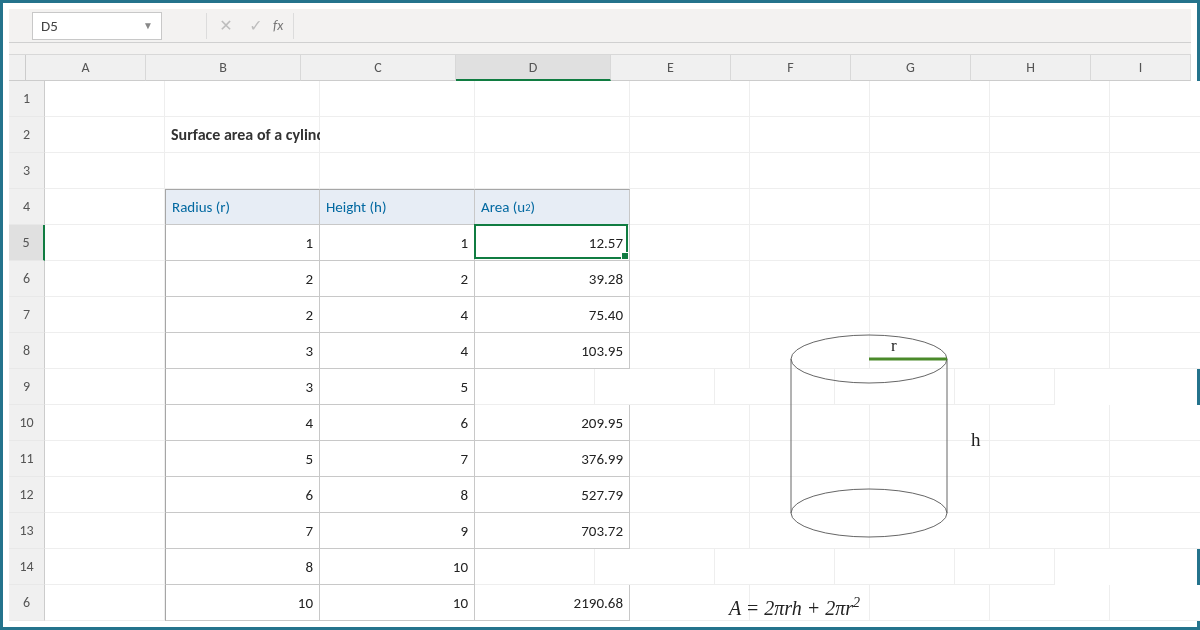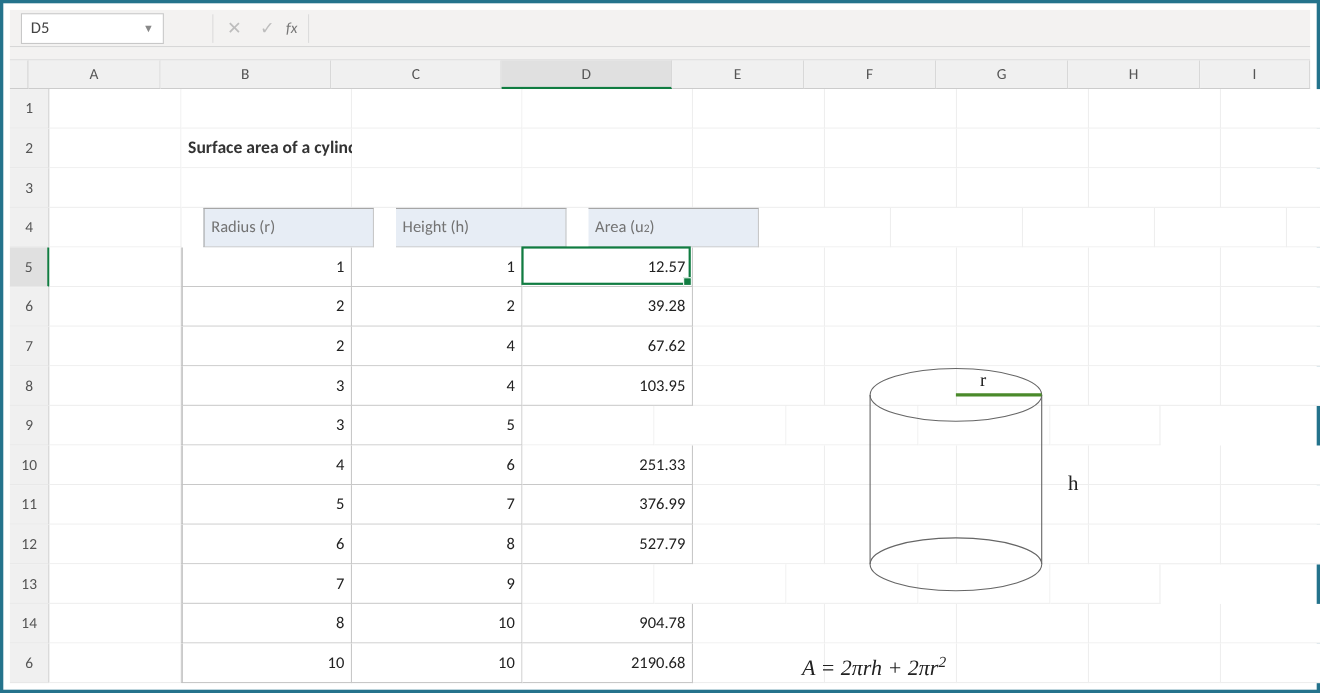--- a/index.html
+++ b/index.html
@@ -34,21 +34,21 @@
     height: 40px;
     display: flex;
     align-items: center;
     font-size: 15px;
   }
   .name-box {
     width: 130px;
     height: 28px;
     background: #fff;
     border: 1px solid #c8c8c8;
-    margin-left: 10px;
+    margin-left: 23px;
     display: flex;
     align-items: center;
     padding: 0 8px;
     color: #444;
     justify-content: space-between;
   }
   .name-box .chev {
     color: #888;
     font-size: 10px;
   }
@@ -132,22 +132,21 @@
     position: relative;
   }
   .cell.right { justify-content: flex-end; }
   .tbl-border-top { border-top: 1px solid #a6a6a6; }
   .tbl-border-left { border-left: 1px solid #a6a6a6; }
   .tbl-border-right { border-right: 1px solid #a6a6a6; }
   .tbl-border-bottom { border-bottom: 1px solid #a6a6a6; }
   .tbl-head {
     background: #e7edf5;
     font-weight: 400;
-    color: #737373;
-    margin-left: 20px;
+    color: #0369a1;
   }
   .tbl-cell {
     border-bottom: 1px solid #c8c8c8;
     border-right: 1px solid #c8c8c8;
   }
   .title-cell {
     font-weight: 600;
     font-size: 16px;
     color: #333;
   }
@@ -319,21 +318,21 @@
               <div class="cell" style="width: 120px;"></div>
               <div class="cell" style="width: 120px;"></div>
               <div class="cell" style="width: 120px;"></div>
               <div class="cell" style="width: 120px;"></div>
               <div class="cell" style="width: 100px;"></div>
             </div>
             <div class="grid-row" style="height: 36px;">
               <div class="cell" style="width: 120px;"></div>
               <div class="cell tbl-cell right tbl-border-left" style="width: 155px;">2</div>
               <div class="cell tbl-cell right" style="width: 155px;">4</div>
-              <div class="cell tbl-cell right tbl-border-right" style="width: 155px;">67.62</div>
+              <div class="cell tbl-cell right tbl-border-right" style="width: 155px;">75.40</div>
               <div class="cell" style="width: 120px;"></div>
               <div class="cell" style="width: 120px;"></div>
               <div class="cell" style="width: 120px;"></div>
               <div class="cell" style="width: 120px;"></div>
               <div class="cell" style="width: 100px;"></div>
             </div>
             <div class="grid-row" style="height: 36px;">
               <div class="cell" style="width: 120px;"></div>
               <div class="cell tbl-cell right tbl-border-left" style="width: 155px;">3</div>
               <div class="cell tbl-cell right" style="width: 155px;">4</div>
@@ -351,21 +350,21 @@
               <div class="cell" style="width: 120px;"></div>
               <div class="cell" style="width: 120px;"></div>
               <div class="cell" style="width: 120px;"></div>
               <div class="cell" style="width: 120px;"></div>
               <div class="cell" style="width: 100px;"></div>
             </div>
             <div class="grid-row" style="height: 36px;">
               <div class="cell" style="width: 120px;"></div>
               <div class="cell tbl-cell right tbl-border-left" style="width: 155px;">4</div>
               <div class="cell tbl-cell right" style="width: 155px;">6</div>
-              <div class="cell tbl-cell right tbl-border-right" style="width: 155px;">251.33</div>
+              <div class="cell tbl-cell right tbl-border-right" style="width: 155px;">209.95</div>
               <div class="cell" style="width: 120px;"></div>
               <div class="cell" style="width: 120px;"></div>
               <div class="cell" style="width: 120px;"></div>
               <div class="cell" style="width: 120px;"></div>
               <div class="cell" style="width: 100px;"></div>
             </div>
             <div class="grid-row" style="height: 36px;">
               <div class="cell" style="width: 120px;"></div>
               <div class="cell tbl-cell right tbl-border-left" style="width: 155px;">5</div>
               <div class="cell tbl-cell right" style="width: 155px;">7</div>
@@ -384,31 +383,31 @@
               <div class="cell" style="width: 120px;"></div>
               <div class="cell" style="width: 120px;"></div>
               <div class="cell" style="width: 120px;"></div>
               <div class="cell" style="width: 120px;"></div>
               <div class="cell" style="width: 100px;"></div>
             </div>
             <div class="grid-row" style="height: 36px;">
               <div class="cell" style="width: 120px;"></div>
               <div class="cell tbl-cell right tbl-border-left" style="width: 155px;">7</div>
               <div class="cell tbl-cell right" style="width: 155px;">9</div>
+              <div class="cell tbl-cell right tbl-border-right" style="width: 155px;">703.72</div>
               <div class="cell" style="width: 120px;"></div>
               <div class="cell" style="width: 120px;"></div>
               <div class="cell" style="width: 120px;"></div>
               <div class="cell" style="width: 120px;"></div>
               <div class="cell" style="width: 100px;"></div>
             </div>
             <div class="grid-row" style="height: 36px;">
               <div class="cell" style="width: 120px;"></div>
               <div class="cell tbl-cell right tbl-border-left" style="width: 155px;">8</div>
               <div class="cell tbl-cell right" style="width: 155px;">10</div>
-              <div class="cell tbl-cell right tbl-border-right" style="width: 155px;">904.78</div>
               <div class="cell" style="width: 120px;"></div>
               <div class="cell" style="width: 120px;"></div>
               <div class="cell" style="width: 120px;"></div>
               <div class="cell" style="width: 120px;"></div>
               <div class="cell" style="width: 100px;"></div>
             </div>
             <div class="grid-row" style="height: 36px;">
               <div class="cell" style="width: 120px;"></div>
               <div class="cell tbl-cell right tbl-border-left tbl-border-bottom" style="width: 155px;">10</div>
               <div class="cell tbl-cell right tbl-border-bottom" style="width: 155px;">10</div>

